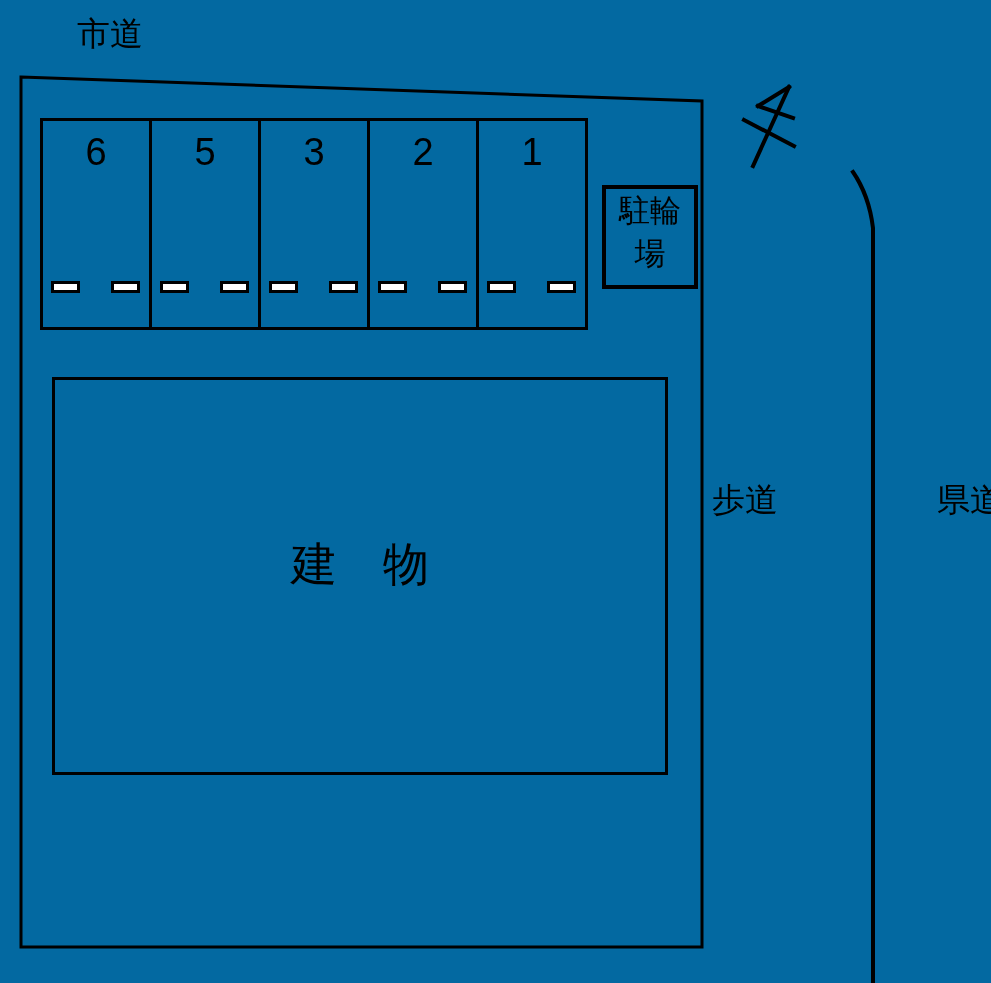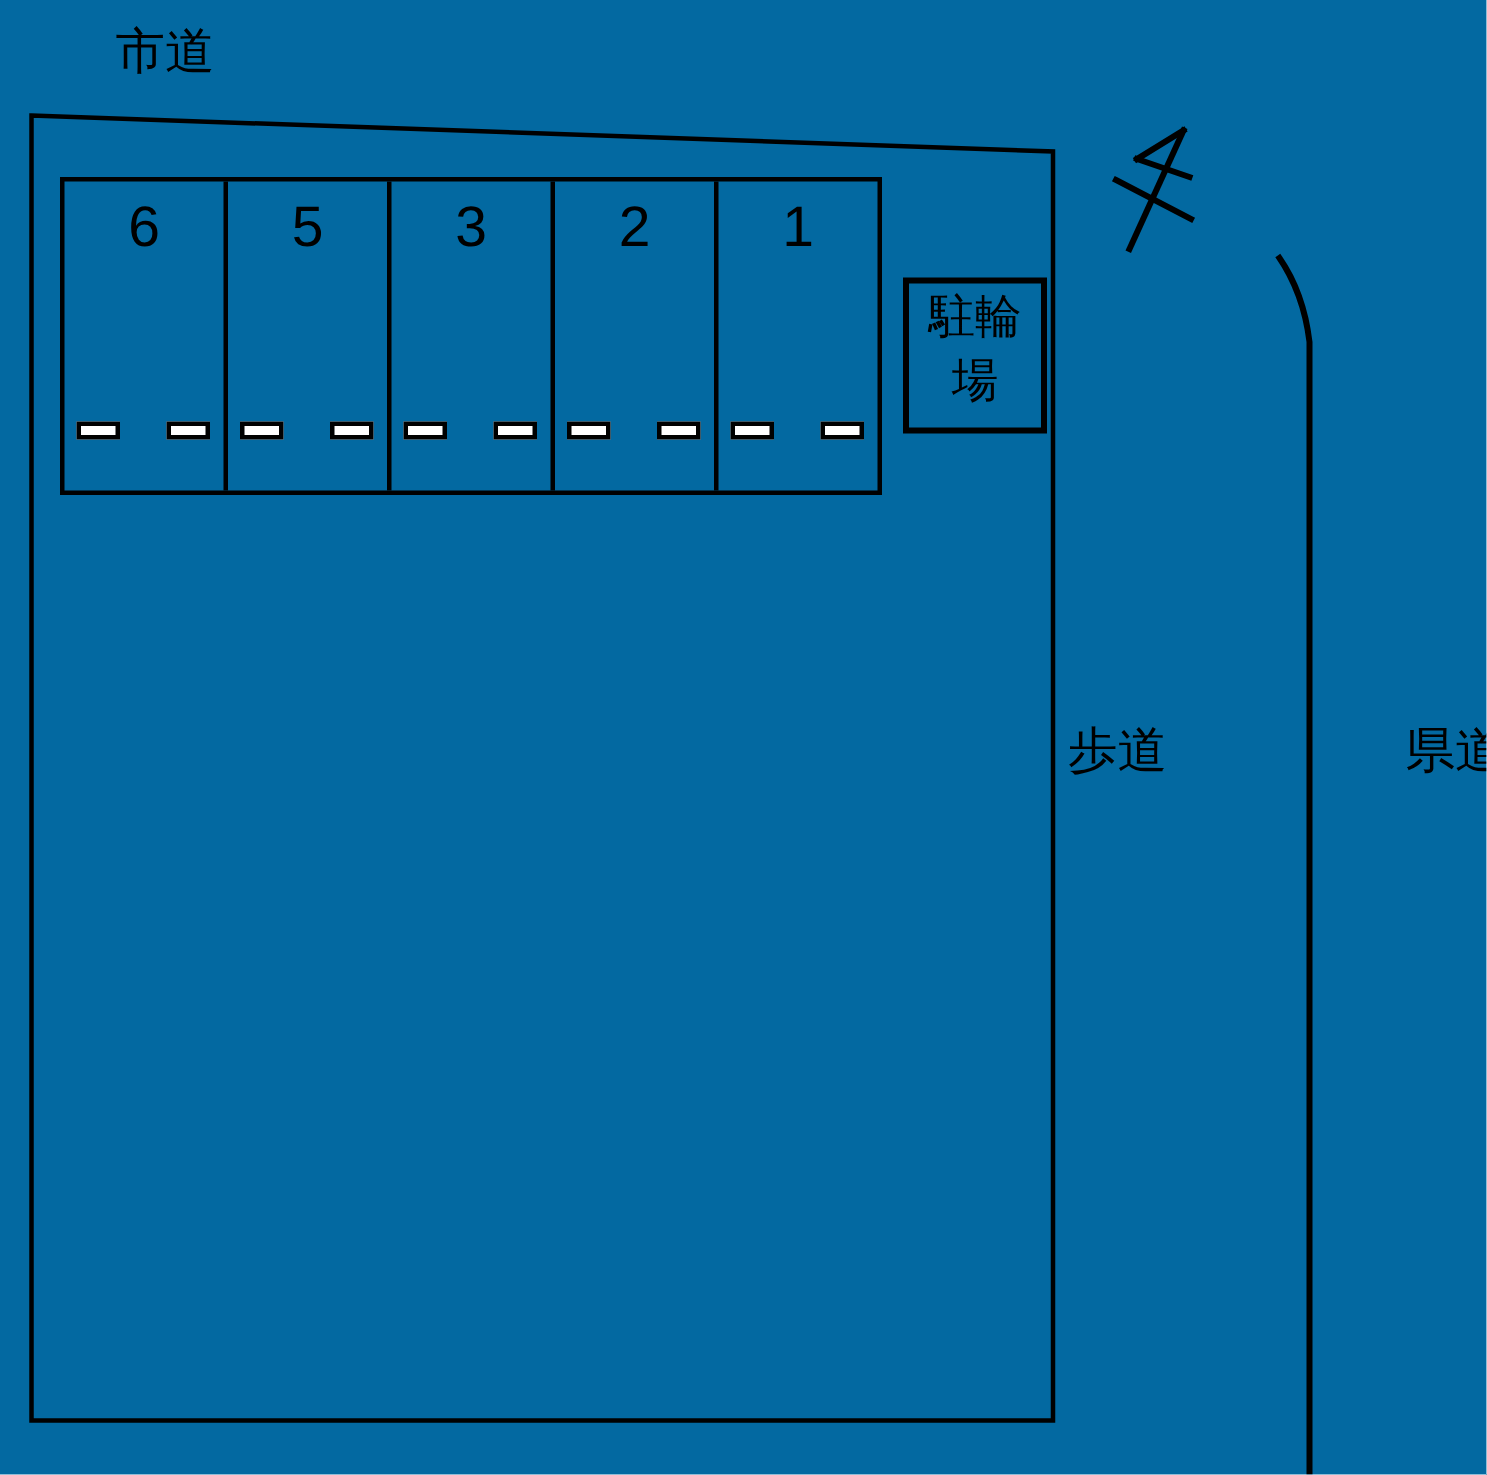--- a/index.html
+++ b/index.html
@@ -169,14 +169,17 @@
     </div>
   </div>
 
   <div class="bike-box">
     <div class="bike-text">
       <span>駐輪</span>
       <span>場</span>
     </div>
   </div>
 
+  <div class="building">
+    <span class="building-label">建　物</span>
+  </div>
 
 </div>
 
 </body></html>

